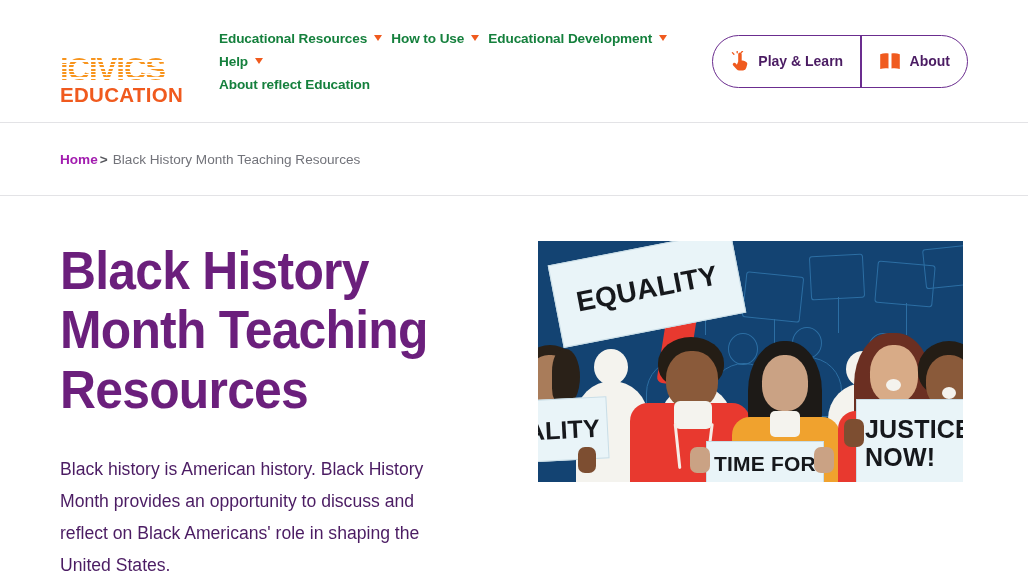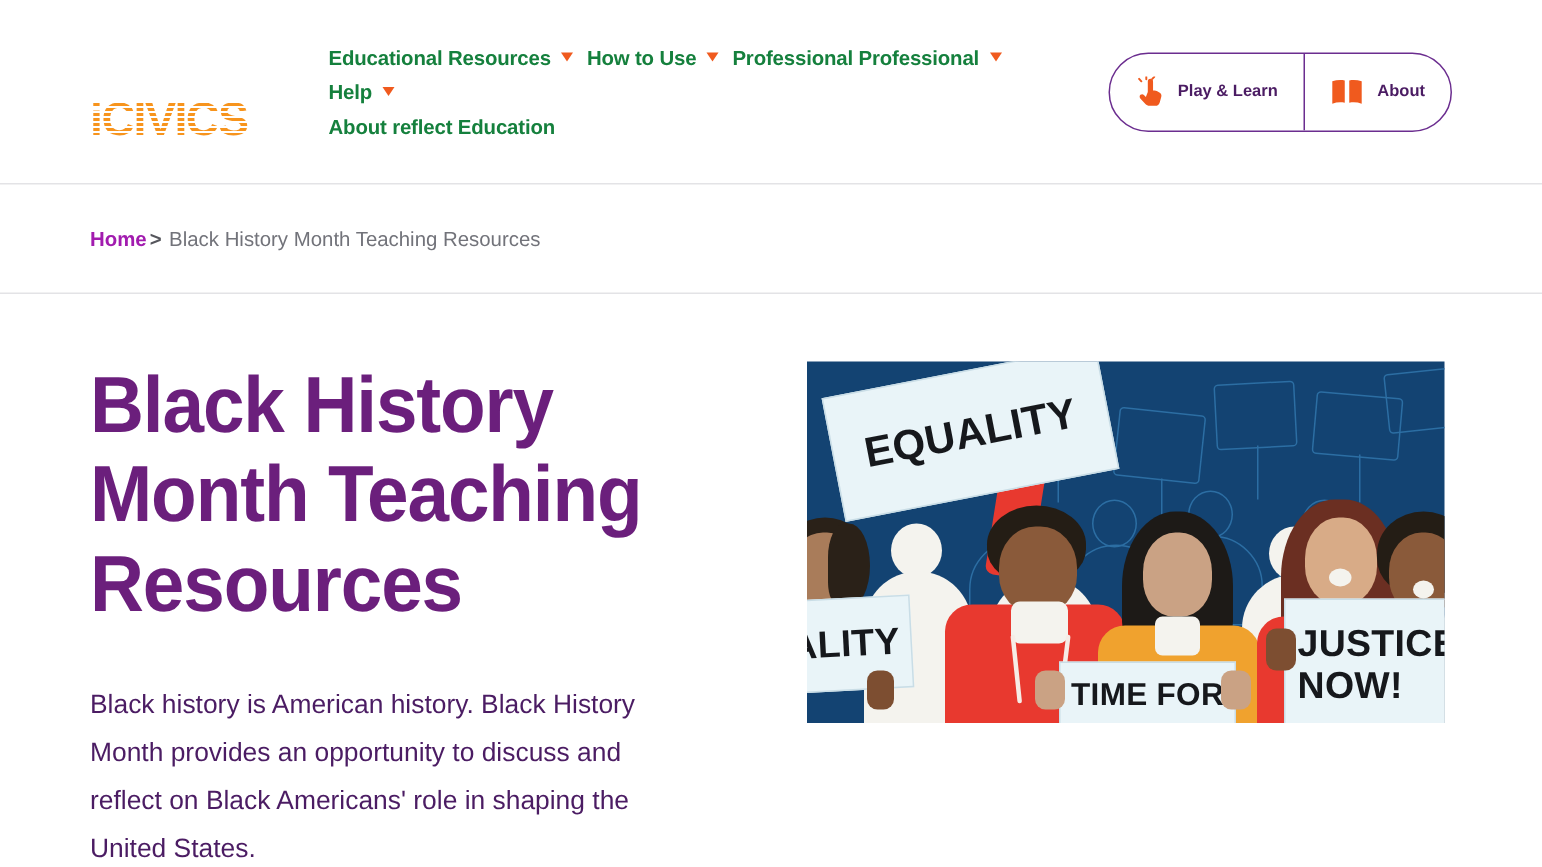--- a/index.html
+++ b/index.html
@@ -93,21 +93,21 @@
     overflow:hidden;
     background:#fff;
     margin-left:auto;
   }
   .pill-btn {
     display:flex;
     align-items:center;
     gap:9px;
     padding:0 17px;
     cursor:pointer;
-    font-size:11px;
+    font-size:14px;
     font-weight:bold;
     color:#4b1c63;
     white-space:nowrap;
   }
   .pill-divider { width:1.4px; background:#6b2d8f; }
 
   
   .breadcrumb-bar {
     height:73px;
     display:flex;
@@ -213,33 +213,34 @@
 
   .icon-svg { display:block; }
 </style>
 </head>
 <body>
 
 <div class="header">
 
   <div class="logo">
     <div class="logo-top">iCIVICS</div>
+    <div class="logo-bottom">EDUCATION</div>
   </div>
 
   <nav class="nav">
     <span class="nav-item">
       <span>Educational Resources</span>
       <i class="caret"></i>
     </span>
     <span class="nav-item">
       <span>How to Use</span>
       <i class="caret"></i>
     </span>
     <span class="nav-item">
-      <span>Professional Professional</span>
+      <span>Educational Development</span>
       <i class="caret"></i>
     </span>
     <span class="nav-item">
       <span>Help</span>
       <i class="caret"></i>
     </span>
     <span class="nav-item full-row">
       <span>About reflect Education</span>
     </span>
   </nav>

